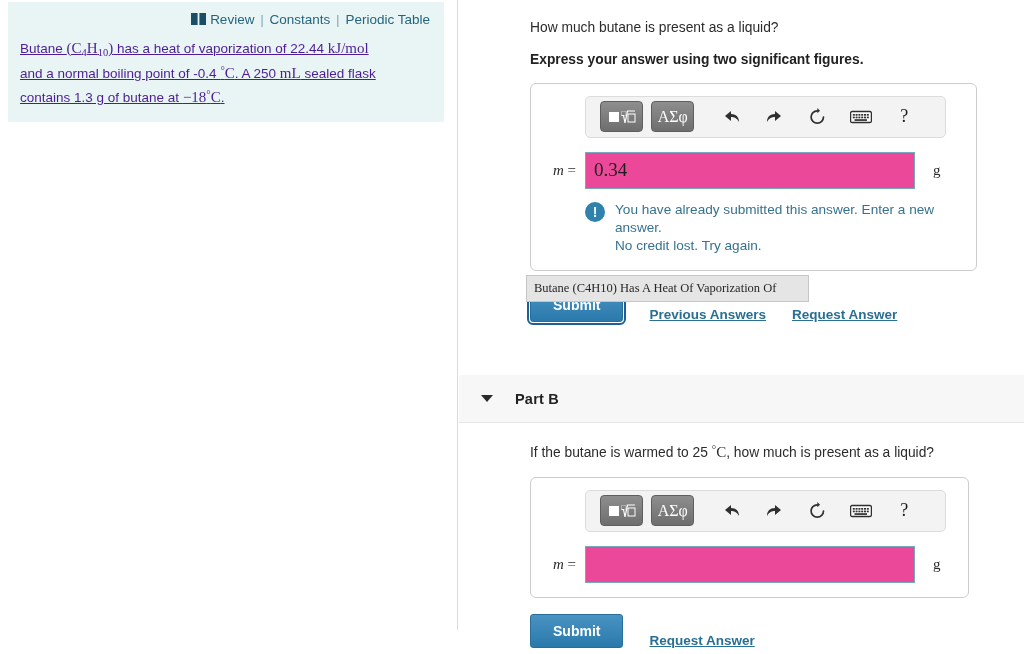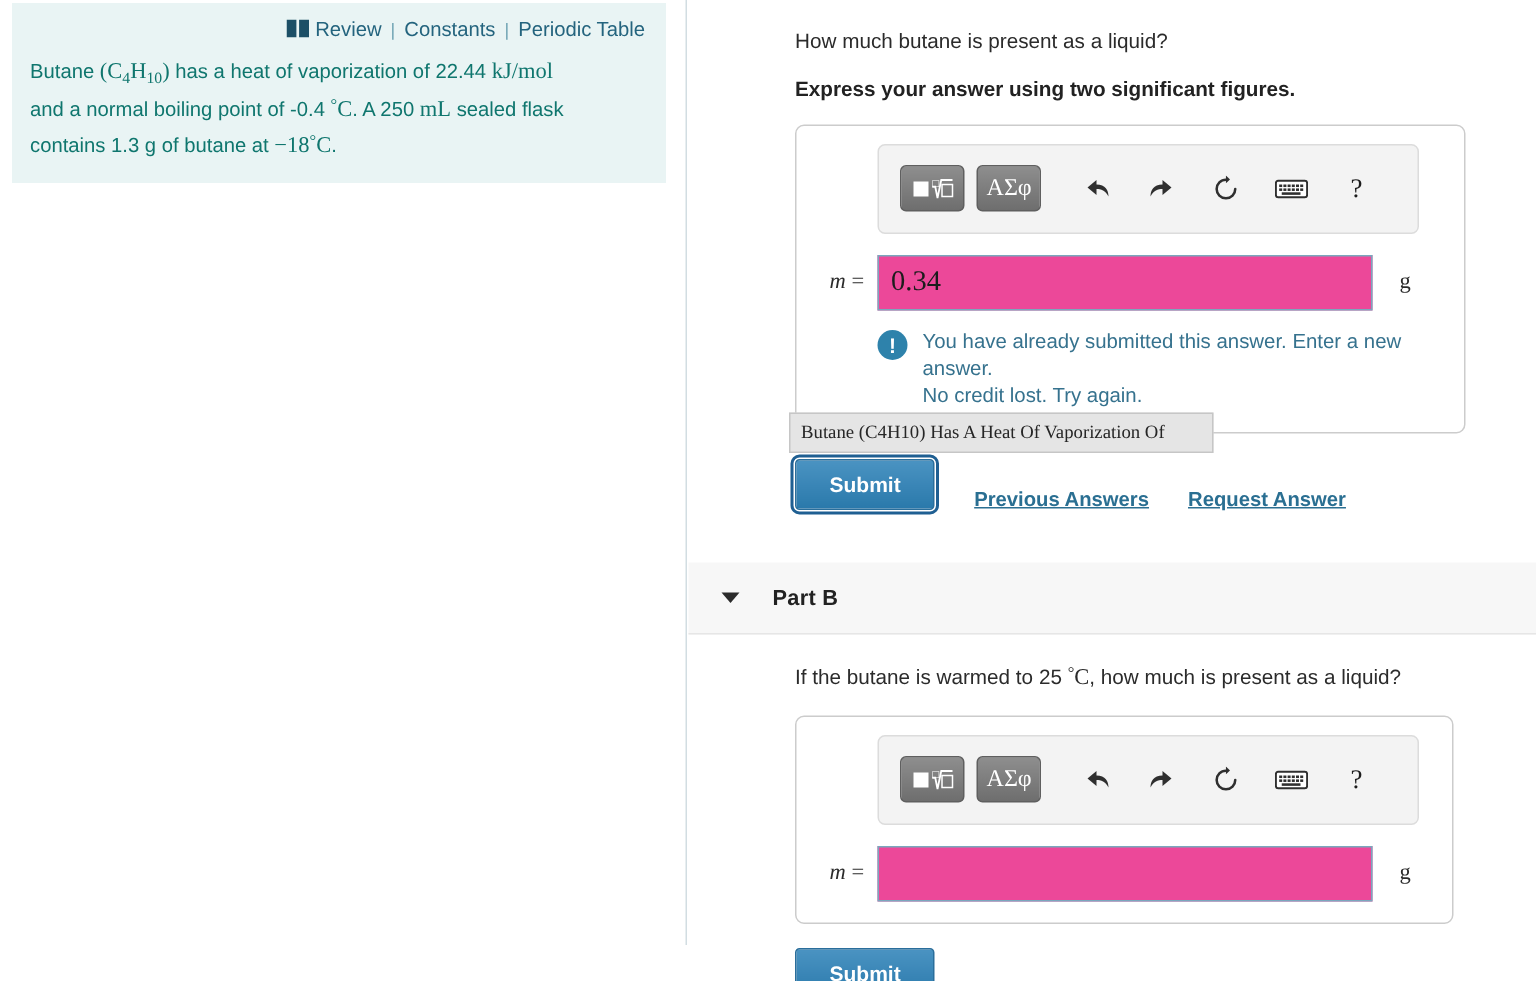--- a/index.html
+++ b/index.html
@@ -54,22 +54,23 @@
     margin-right: 4px;
   }
   .sep {
     color: #6fa3b3;
     padding: 0 6px;
     font-size: 12px;
   }
   .problem-text {
     font-size: 13.5px;
     line-height: 1.62;
-    color: #0f766e;
+    color: #4c1d95;
     text-align: left;
+    text-decoration: underline;
   }
   .mathup {
     font-family: "Liberation Serif", serif;
     font-size: 15px;
   }
   .sub {
     font-family: "Liberation Serif", serif;
     font-size: 10.5px;
     vertical-align: -3px;
   }
@@ -137,21 +138,21 @@
     box-sizing: border-box;
     position: relative;
   }
   .answer-box.a { width: 447px; }
   .answer-box.b { width: 439px; }
 
   .toolbar {
     background: #f3f3f3;
     border: 1px solid #dcdcdc;
     border-radius: 5px;
-    height: 60px;
+    height: 42px;
     display: flex;
     align-items: center;
     padding: 0 14px;
     box-sizing: border-box;
     margin: 0 0 14px 40px;
     width: 361px;
   }
   .tool-btn {
     width: 44px;
     height: 31px;

